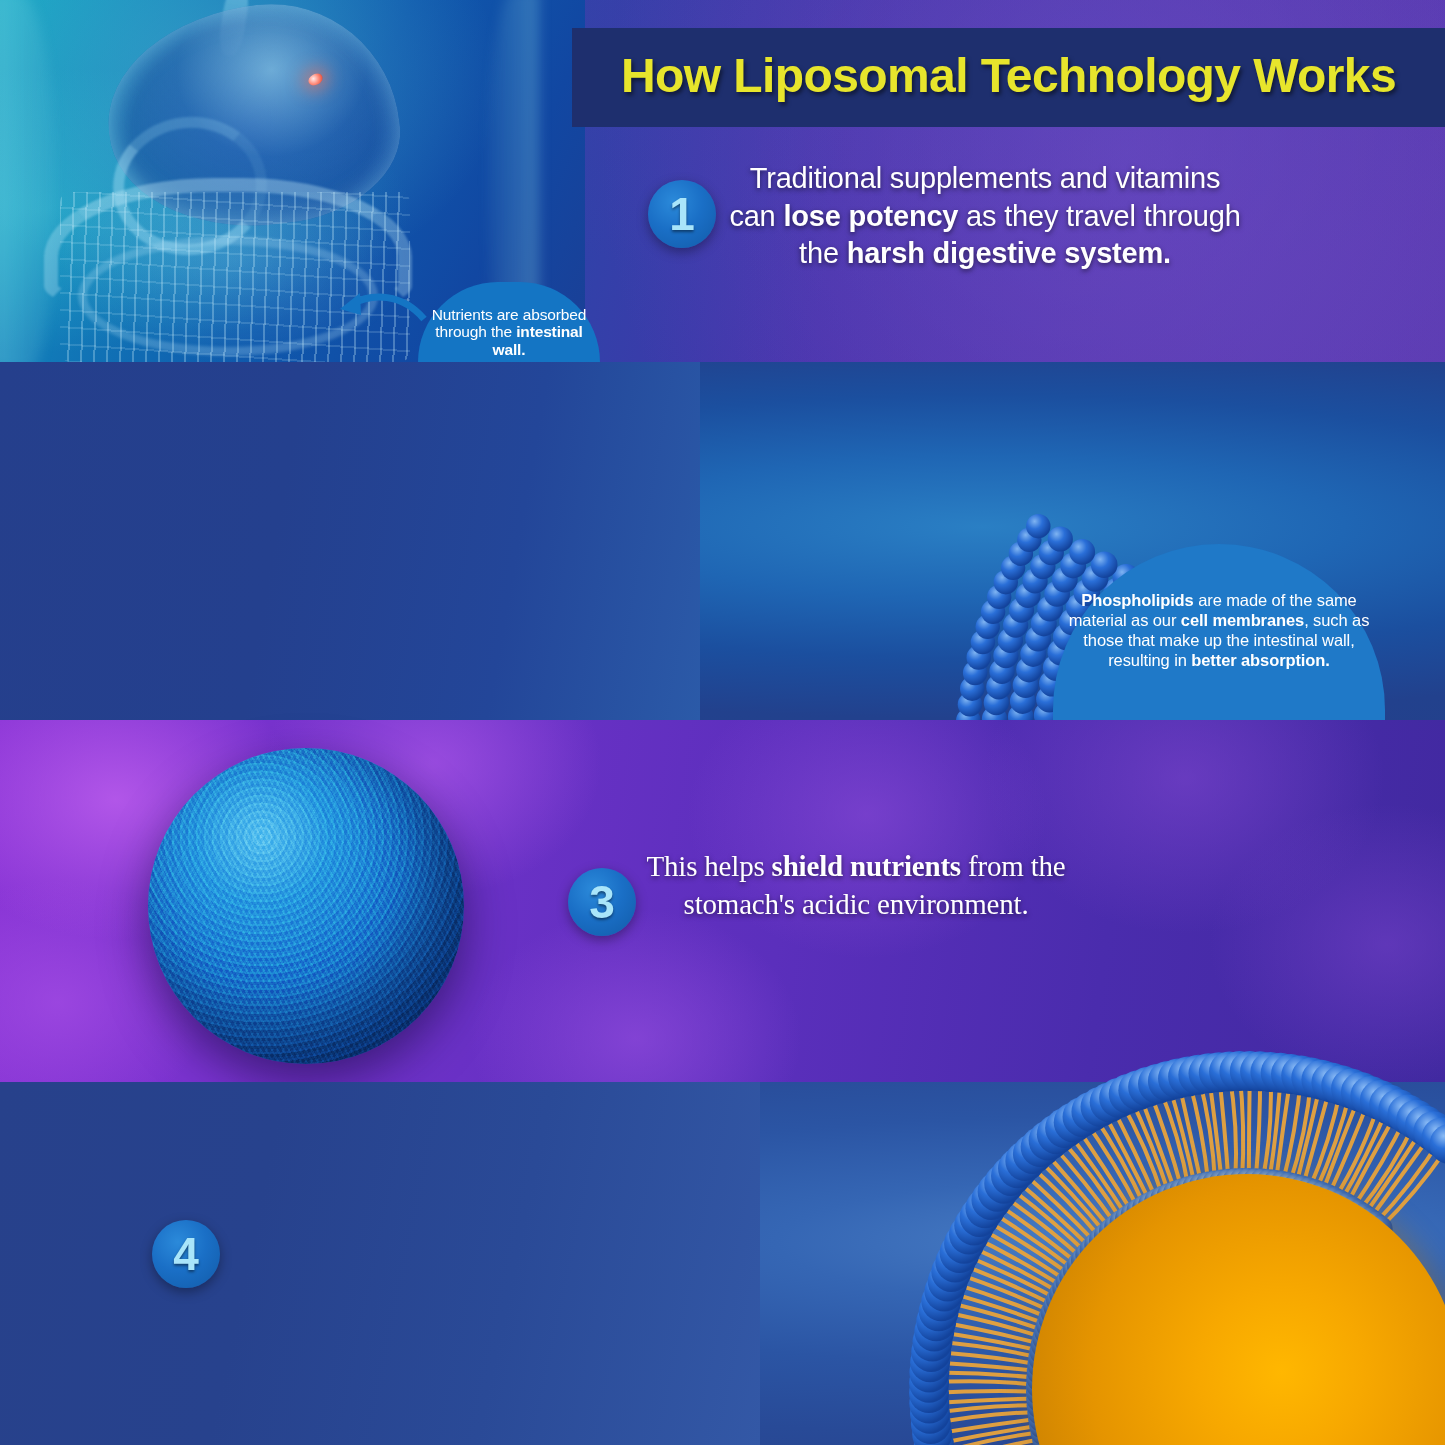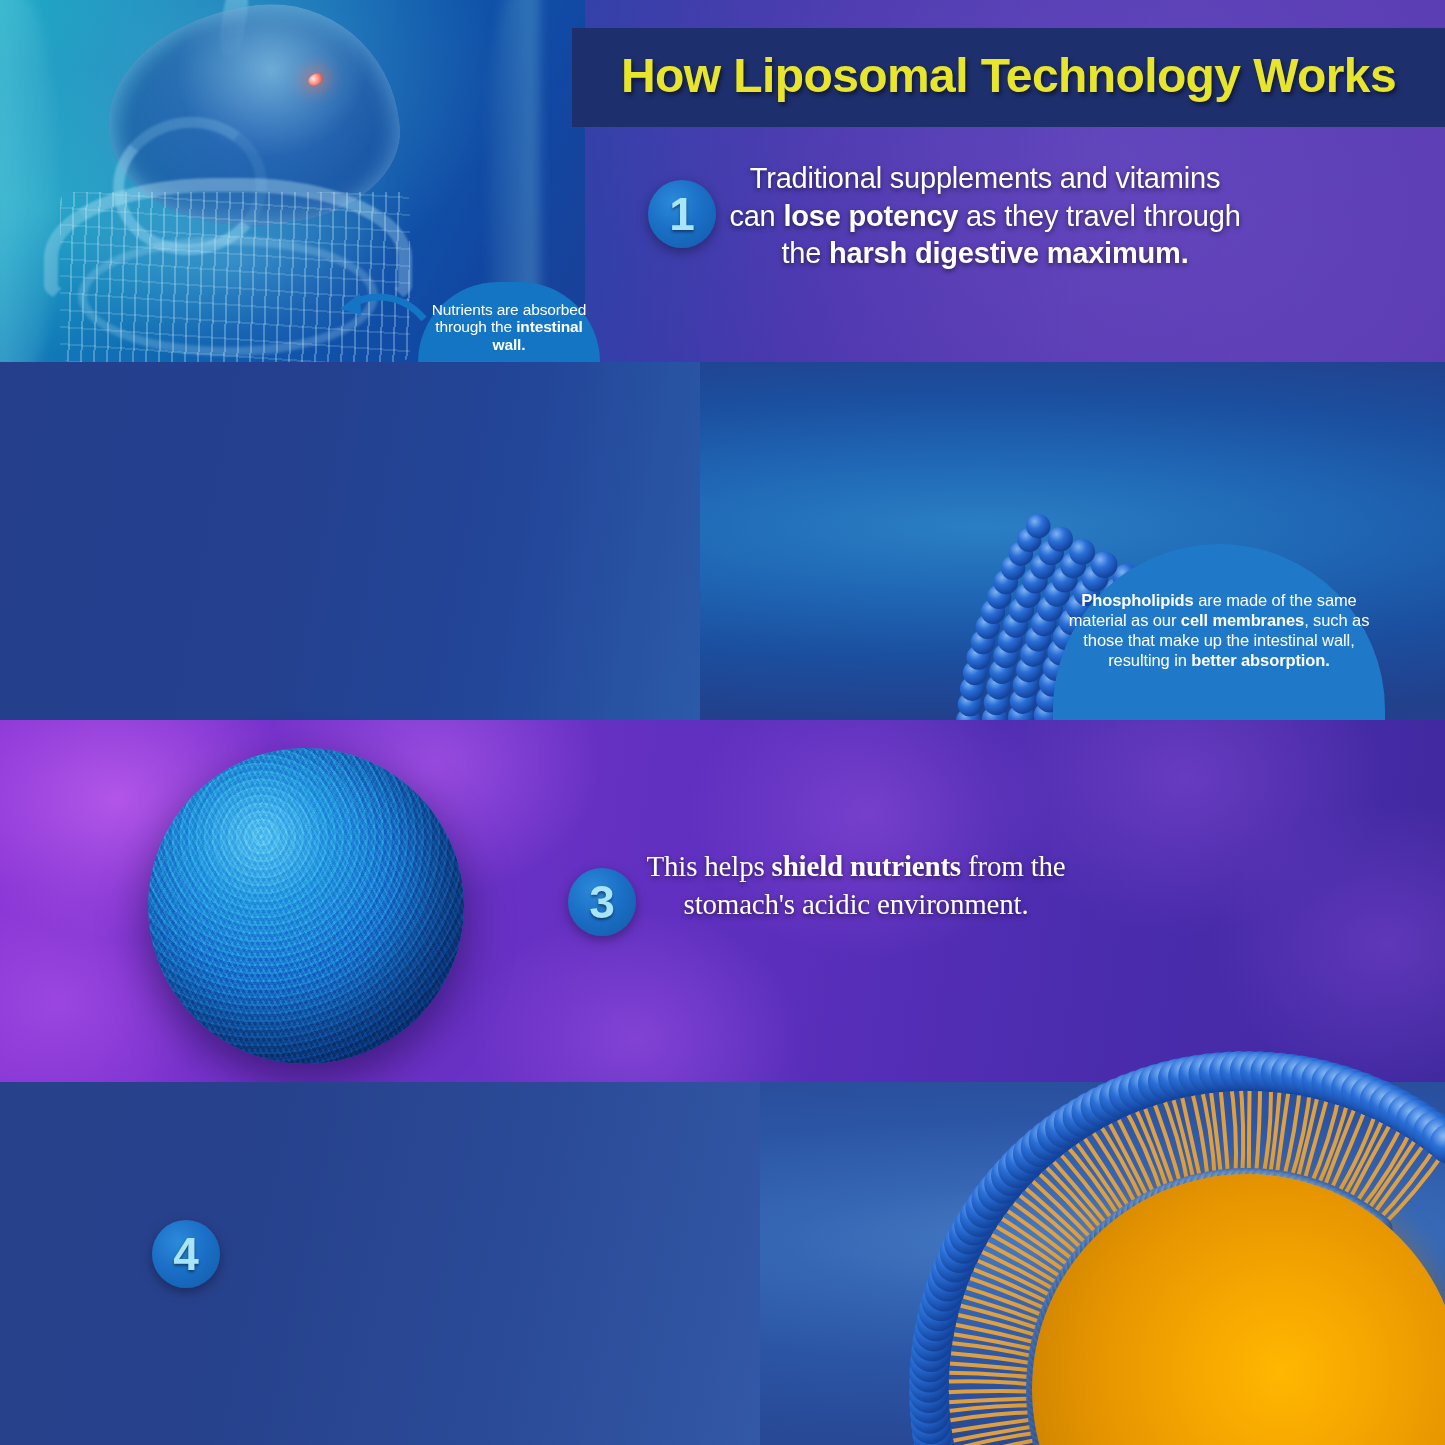--- a/index.html
+++ b/index.html
@@ -105,21 +105,21 @@
     border-radius: 50%;
     filter: blur(1.4px);
   }
 
   
   .callout-1 {
     position: absolute; left: 418px; top: 282px;
     width: 182px; height: 80px;
     background: #1475c4;
     border-radius: 92px 92px 0 0;
-    display: flex; align-items: center; justify-content: center;
+    display: flex; align-items: flex-end; justify-content: center;
     padding: 14px 10px 4px;
   }
   .callout-1 .ctxt {
     color: #ffffff; font-size: 15.5px; line-height: 1.12;
     text-align: center; letter-spacing: -.15px;
   }
   .arrow-1 {
     position: absolute; left: 336px; top: 287px; width: 92px; height: 40px;
   }
 
@@ -269,21 +269,21 @@
       <path d="M4 22 L 24 6 L 25 28 Z" fill="#1475c4"></path>
     </svg>
 
     <div class="callout-1">
       <div class="ctxt"><span>Nutrients are absorbed through the </span><b>intestinal wall.</b></div>
     </div>
 
     <div class="step-badge" style="left:648px; top:180px;">
       <span>1</span>
     </div>
-    <div class="step-text" style="left:726px; top:160px; width:518px;"><span>Traditional supplements and vitamins can </span><b>lose potency</b><span> as they travel through the </span><b>harsh digestive maximum.</b></div>
+    <div class="step-text" style="left:726px; top:160px; width:518px;"><span>Traditional supplements and vitamins can </span><b>lose potency</b><span> as they travel through the </span><b>harsh digestive system.</b></div>
 
     <div class="title-band"></div>
     <div class="title-text">How Liposomal Technology Works</div>
   </div>
 
   <div class="panel" id="panel-2">
     <div class="p2-bg"></div>
     <div class="p2-flat"></div>
     <div class="bilayer">
       <svg id="bilayer-svg" viewBox="0 0 820 440" width="820" height="440">

